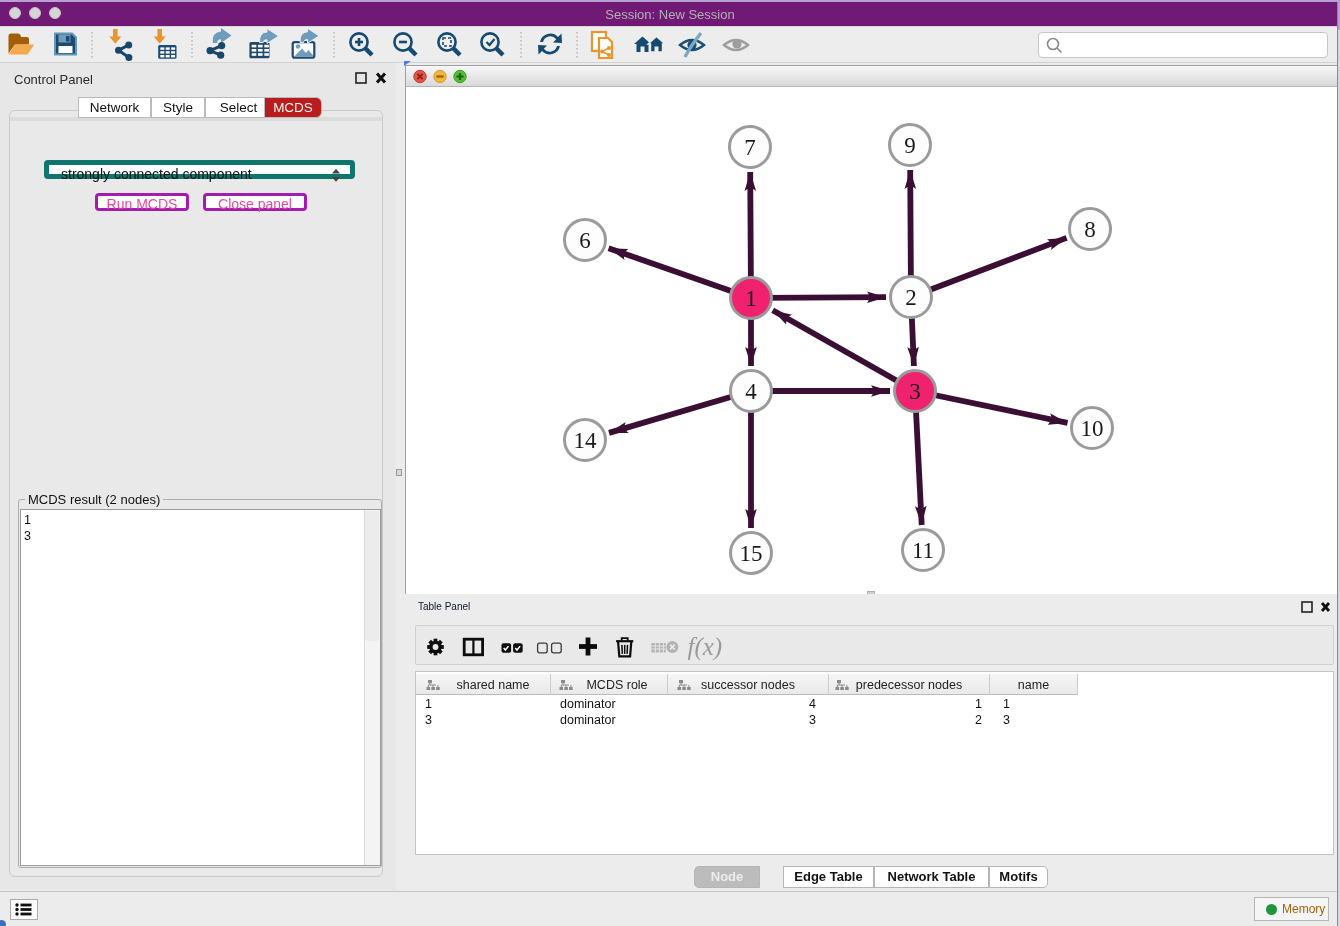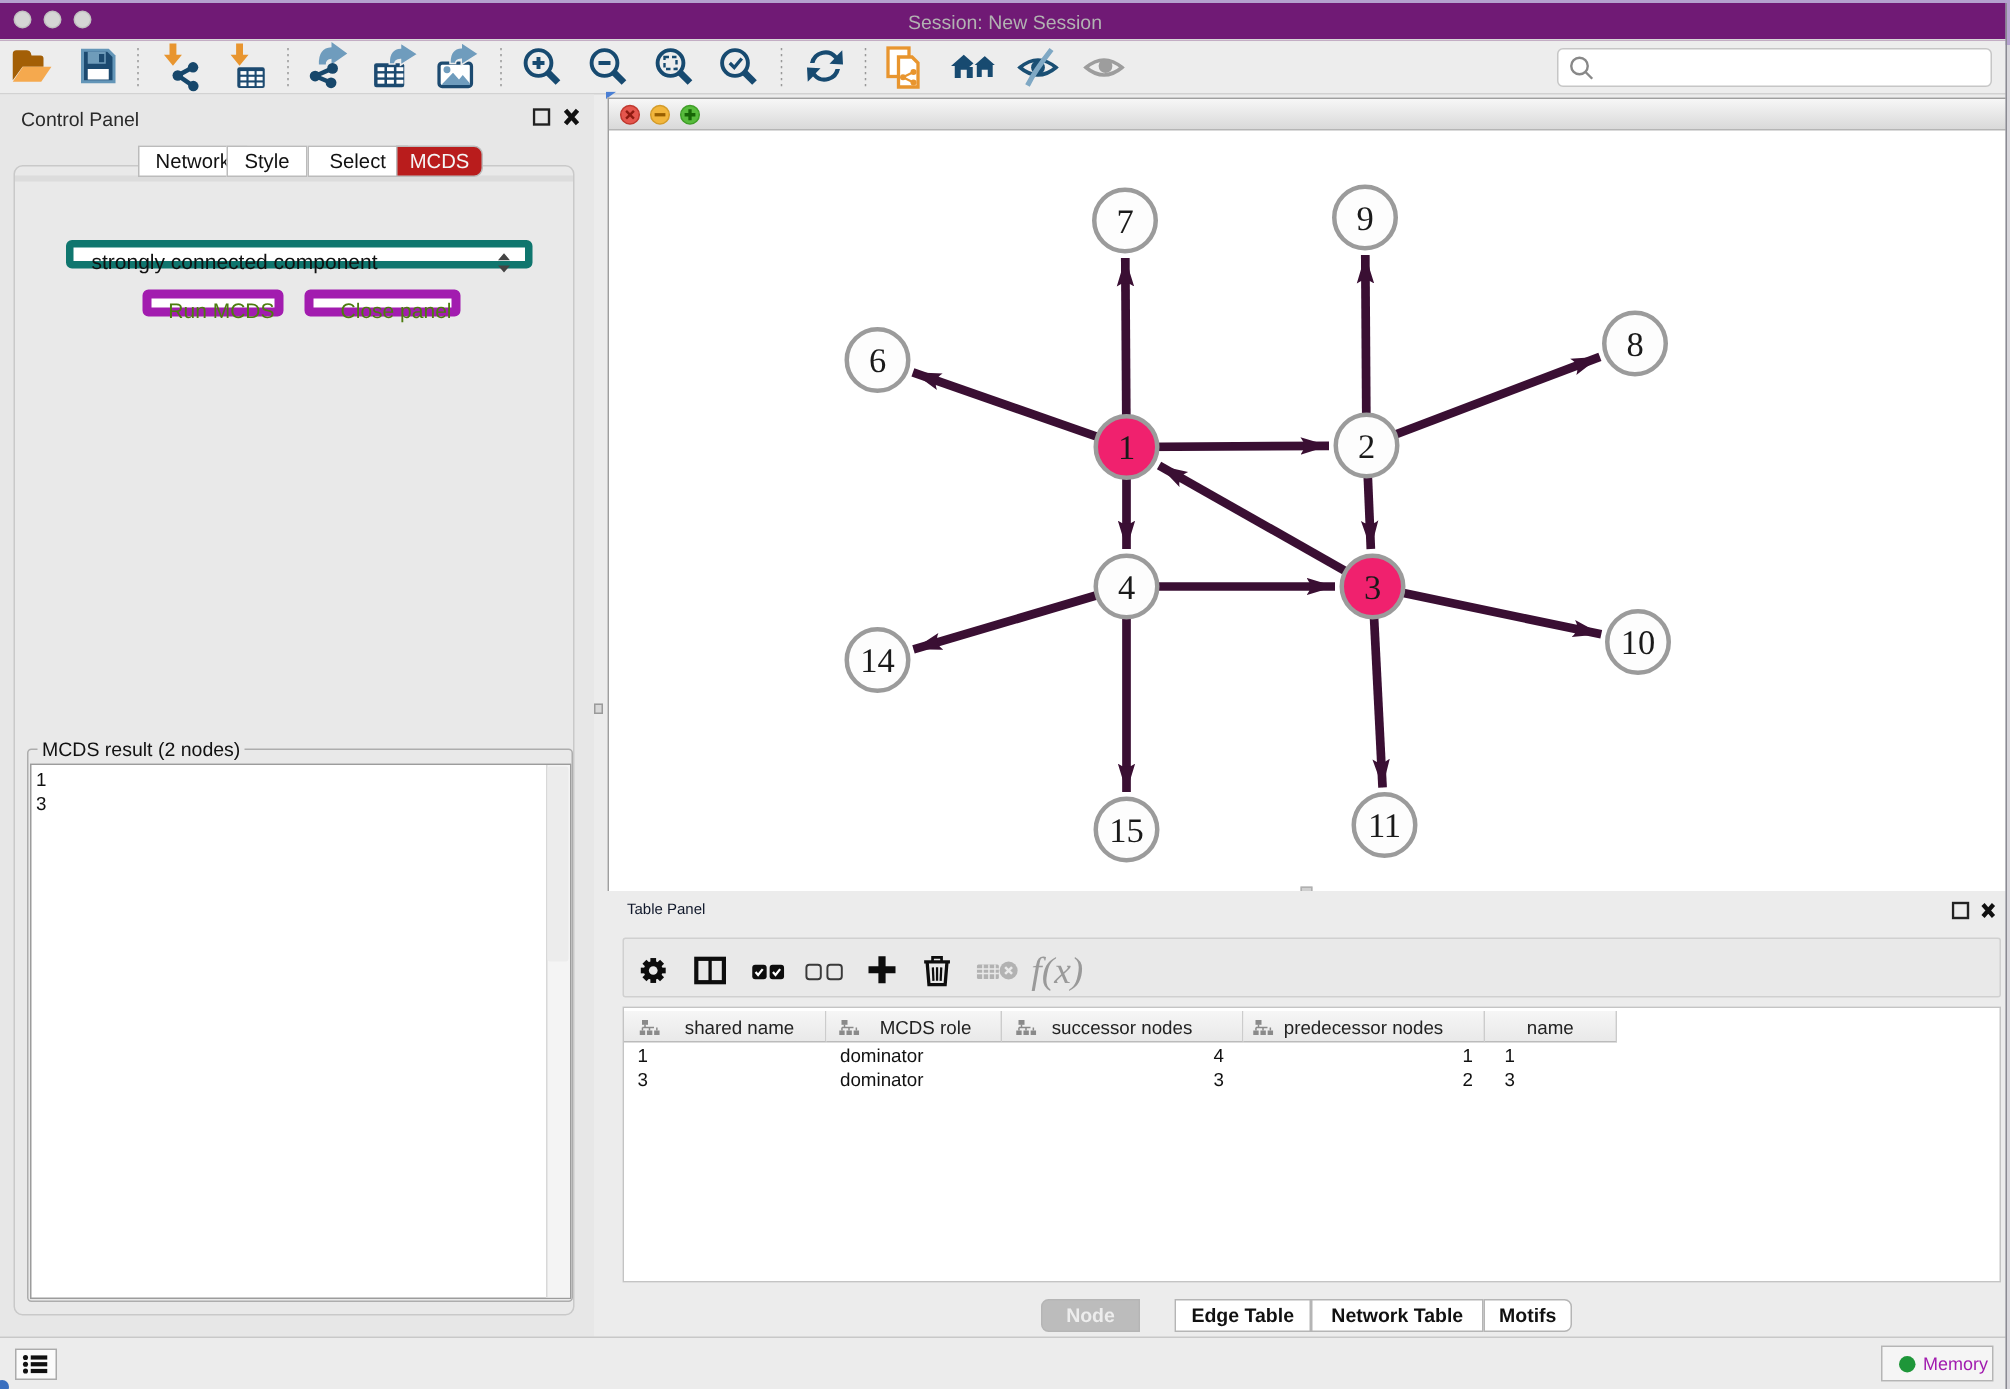--- a/index.html
+++ b/index.html
@@ -18,21 +18,21 @@
 #search{position:absolute;left:1038px;top:4px;width:290px;height:26px;background:#fff;border:1px solid #c6c6c6;border-radius:4px;}
 
 #leftpanel{left:0;top:63px;width:396px;height:828px;background:#e7e7e7;}
 #cptitle{left:14px;top:72px;font-size:13px;color:#2a2a2a;}
 .tab{position:absolute;top:97px;height:21px;background:#fff;border:1px solid #bbb;font-size:13.5px;color:#111;text-align:center;line-height:19px;font-weight:500;}
 #cpcontent{left:9px;top:110px;width:374px;height:767px;background:#e9e9e9;border:1px solid #c9c9c9;border-radius:6px;}
 #tabshadow{left:10px;top:117px;width:372px;height:4px;background:#dcdcdc;}
 #optlabel{left:0px;top:137px;width:400px;text-align:center;font-size:14px;color:#111;}
 #combo{left:44px;top:160px;width:311px;height:19px;background:#fff;border:5px solid #0f766e;border-radius:4px;font-size:14px;color:#111;line-height:18px;padding-left:12px;}
 #combo svg{position:absolute;right:6px;top:1px;}
-.btn{position:absolute;top:193px;height:18px;background:#fff;border:6px solid #a21caf;border-radius:4px;font-size:14px;color:#4d7c0f;text-align:right;line-height:17px;}
+.btn{position:absolute;top:193px;height:18px;background:#fff;border:3px solid #a21caf;border-radius:4px;font-size:14px;color:#ec4899;text-align:center;line-height:17px;}
 
 #grp{left:18px;top:499px;width:364px;height:369px;border:1px solid #adadad;border-radius:3px;}
 #grplabel{left:25px;top:492px;background:#e9e9e9;padding:0 3px;font-size:13px;color:#111;}
 #grpbox{left:20px;top:509px;width:361px;height:357px;background:#fff;border:1px solid #9c9c9c;}
 #grpscroll{left:364px;top:510px;width:16px;height:355px;background:#f4f4f4;border-left:1px solid #d8d8d8;}
 #grpthumb{left:365px;top:511px;width:14px;height:130px;background:#ececec;border-radius:2px;}
 #grptext{left:24px;top:512px;font-size:12.5px;color:#111;line-height:16px;}
 #splith{left:396px;top:469px;width:6px;height:7px;background:#d8d8d8;border:1px solid #9a9a9a;}
 
 #netwin{left:405px;top:65px;width:935px;height:529px;background:#fff;border:1px solid #9f9f9f;border-bottom:none;}
@@ -45,21 +45,21 @@
 #tptitle{left:13px;top:7px;font-size:10px;color:#0f172a;}
 #tptoolbar{left:10px;top:31px;width:919px;height:40px;background:#e9e9e9;border:1px solid #d0d0d0;border-radius:2px;}
 #tptable{left:10px;top:77px;width:919px;height:184px;background:#fff;border:1px solid #c4c4c4;}
 .th{position:absolute;top:2px;height:21px;background:linear-gradient(#f6f6f6,#e9e9e9);border-right:1px solid #ccc;border-bottom:1px solid #bbb;font-size:12.5px;color:#222;text-align:center;line-height:22px;}
 .td{position:absolute;font-size:12.5px;color:#111;height:16px;line-height:16px;}
 
 .btab{position:absolute;top:272px;height:22px;background:#fff;border:1px solid #b5b5b5;font-size:13px;font-weight:600;color:#111;text-align:center;line-height:20px;}
 
 #statusbar{left:0;top:891px;width:1338px;height:35px;background:#ececec;border-top:1px solid #c8c8c8;}
 #listbtn{left:10px;top:899px;width:28px;height:21px;background:#fbfbfb;border:1px solid #ababab;}
-#membtn{left:1254px;top:897px;width:75px;height:24px;background:#f5f5f5;border:1px solid #b5b5b5;font-size:12px;color:#a21caf;}
+#membtn{left:1254px;top:897px;width:75px;height:24px;background:#f5f5f5;border:1px solid #b5b5b5;font-size:12px;color:#a16207;}
 #bluecorner{left:-3px;top:920px;width:9px;height:9px;border-radius:50%;background:#3a6fbf;}
 </style></head>
 <body>
 <div id="app">
   <div class="abs" id="deskstrip"></div>
   <div class="abs" id="titlebar">
     <div class="tl" style="left:9px;"></div>
     <div class="tl" style="left:29px;"></div>
     <div class="tl" style="left:49px;"></div>
     <div class="abs" id="title">Session: New Session</div>
@@ -219,21 +219,21 @@
       </div>
   </div>
   <div class="abs" id="leftpanel"></div>
   <div class="abs" id="cptitle">Control Panel</div>
   <svg class="abs" style="left:355px;top:71px;" width="36" height="14" viewBox="0 0 36 14">
     <rect x="1" y="2" width="10" height="10" fill="none" stroke="#222" stroke-width="1.6"></rect>
     <path d="M22,2.5 L30,11.5 M30,2.5 L22,11.5" stroke="#111" stroke-width="3"></path>
   </svg>
   <div class="abs" id="cpcontent"></div>
   <div class="abs" id="tabshadow"></div>
-  <div class="tab" style="left:92px;width:73px;">Network</div>
+  <div class="tab" style="left:78px;width:73px;">Network</div>
   <div class="tab" style="left:151px;width:54px;">Style</div>
   <div class="tab" style="left:205px;width:67px;">Select</div>
   <div class="tab" style="left:264px;width:58px;background:#b91c1c;color:#f5f5f5;border-radius:0 6px 6px 0;">MCDS</div>
   <div class="abs" id="combo">strongly connected component
     <svg width="16" height="19" viewBox="0 0 16 19">
         <path d="M4 7.5 L8 2.8 L12 7.5 Z M4 11 L8 15.7 L12 11 Z" fill="#444"></path>
       </svg>
   </div>
   <div class="btn" style="left:95px;width:94px;">Run MCDS</div>
   <div class="btn" style="left:203px;width:104px;">Close panel</div>

